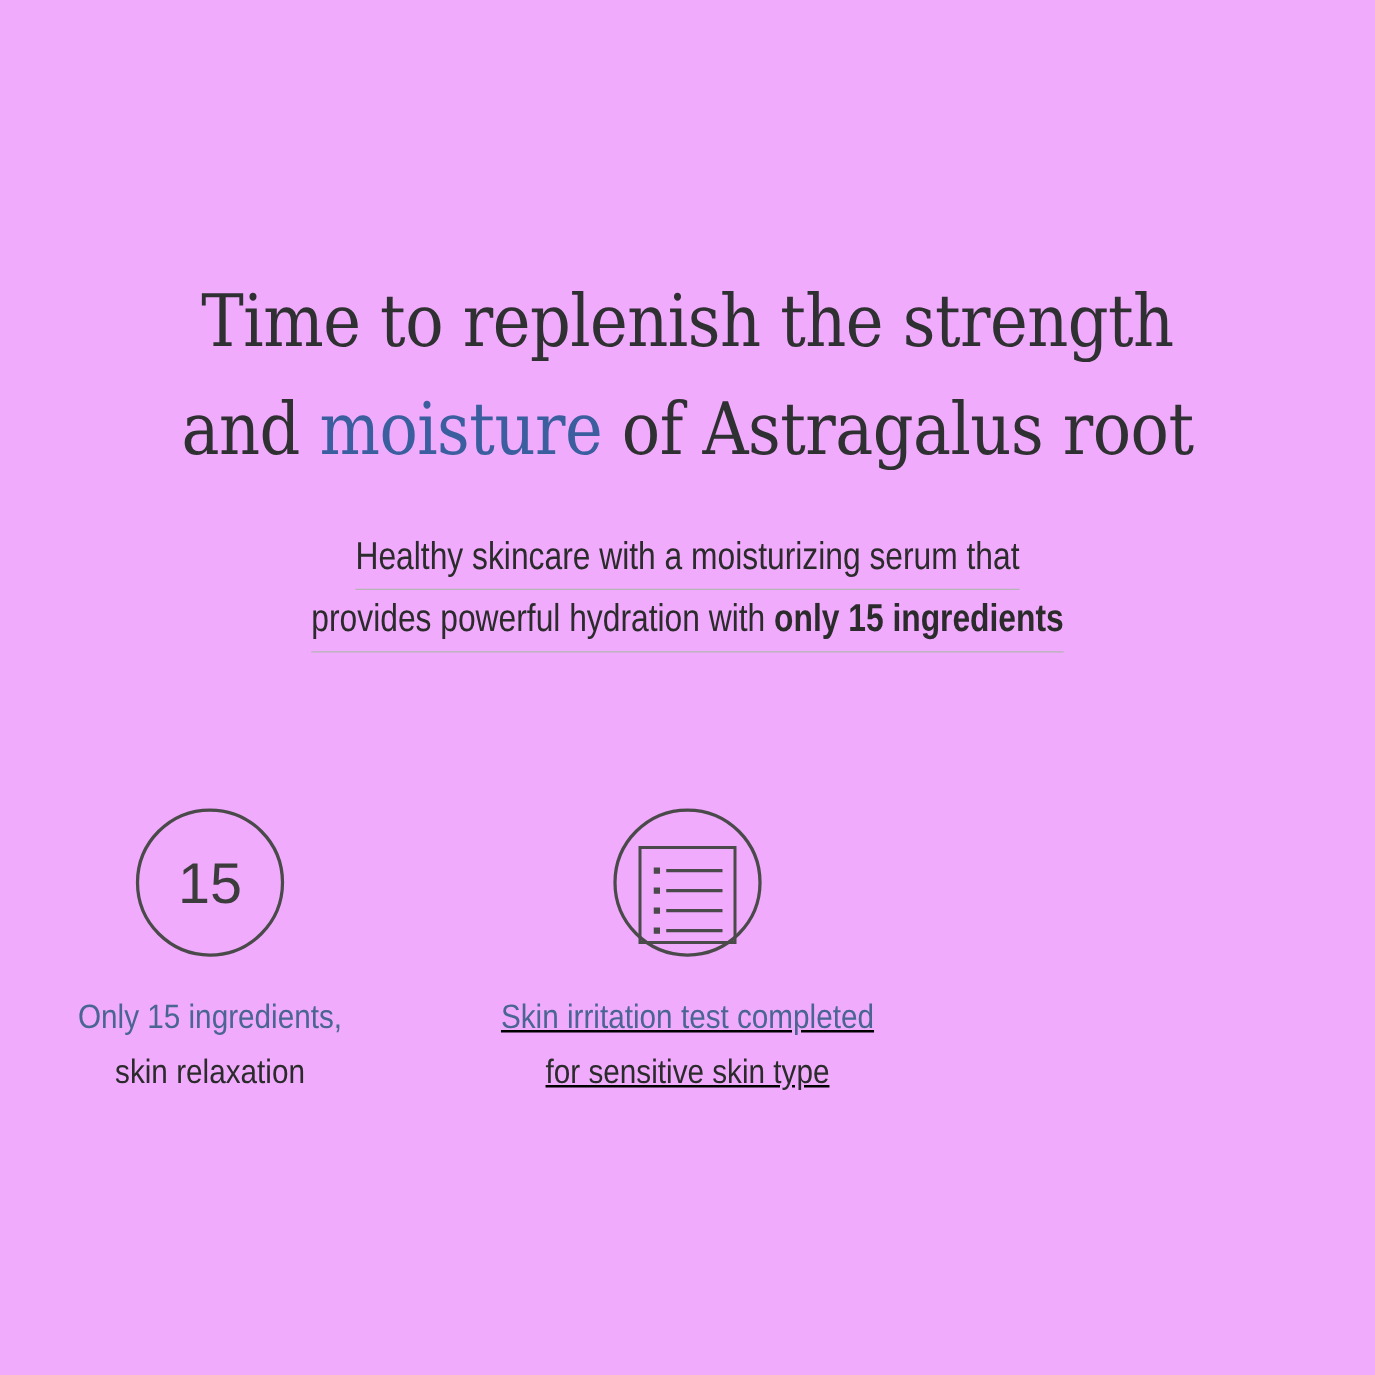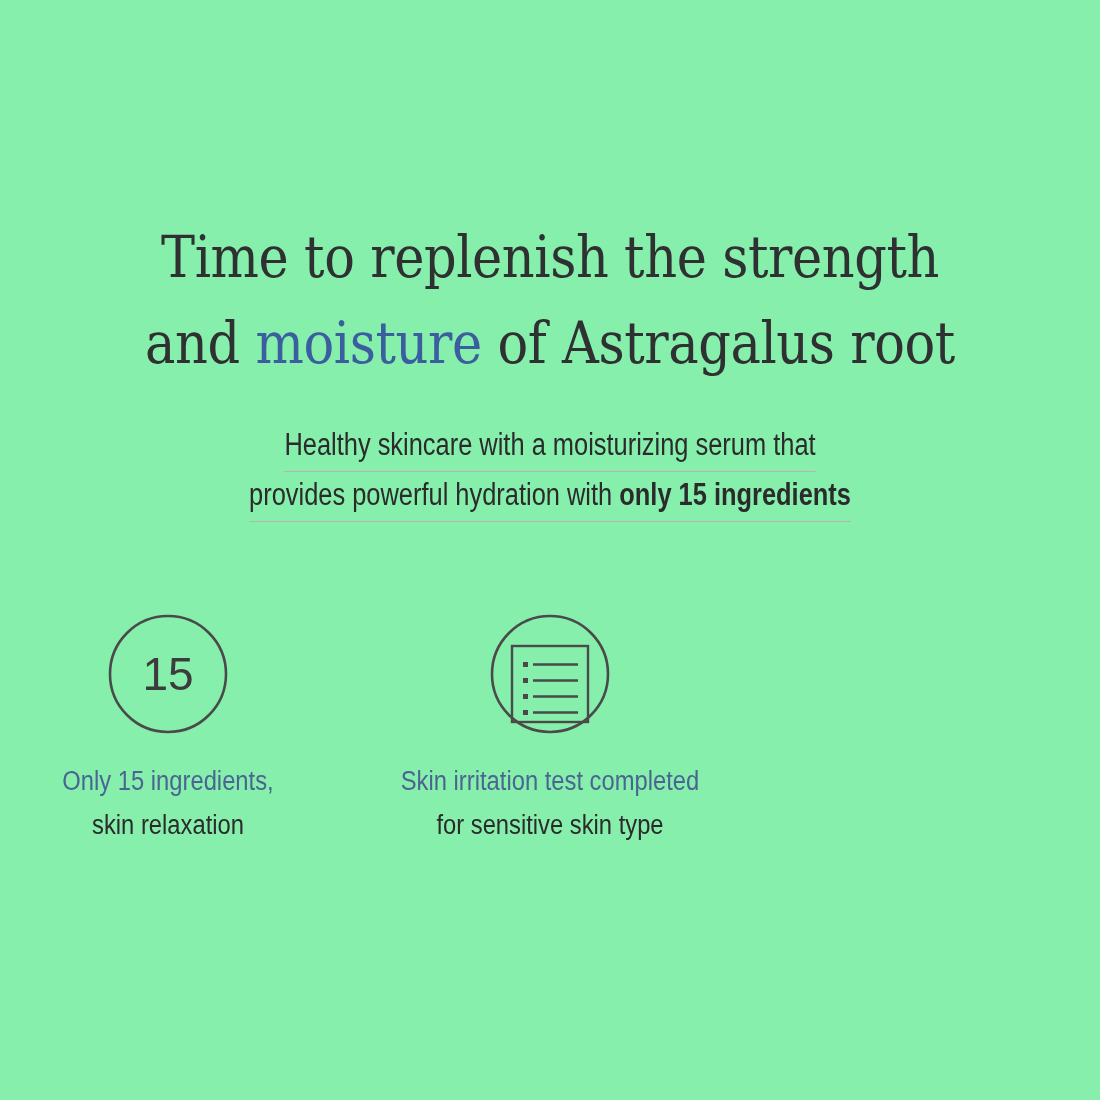--- a/index.html
+++ b/index.html
@@ -11,21 +11,21 @@
     height: 1100px;
     background: #ffffff;
     font-family: "Liberation Sans", sans-serif;
     overflow: hidden;
   }
 
   #page {
     position: relative;
     width: 1100px;
     height: 1100px;
-    background: #86efac;
+    background: #f0abfc;
   }
 
   
   .headline {
     position: absolute;
     top: 214px;
     left: 0;
     width: 1100px;
     text-align: center;
     font-family: "DejaVu Serif", "Liberation Serif", serif;
@@ -64,33 +64,33 @@
     border-bottom: 1.5px solid #b4b4b4;
     padding-bottom: 3px;
   }
   .subtitle .strong {
     font-weight: bold;
   }
 
   
   .features {
     position: absolute;
-    top: 612px;
+    top: 644px;
     left: 0;
     width: 1056px;
     height: 300px;
   }
   .feature {
     position: absolute;
     top: 0;
     width: 380px;
     text-align: center;
   }
   .feature-1 { left: -22px; }
-  .feature-2 { left: 360px; }
+  .feature-2 { left: 360px; text-decoration: underline; }
   .feature-3 { left: 716px; }
 
   .icon-wrap {
     width: 124px;
     height: 124px;
     margin: 0 auto;
     position: relative;
   }
   .icon-wrap svg {
     display: block;

